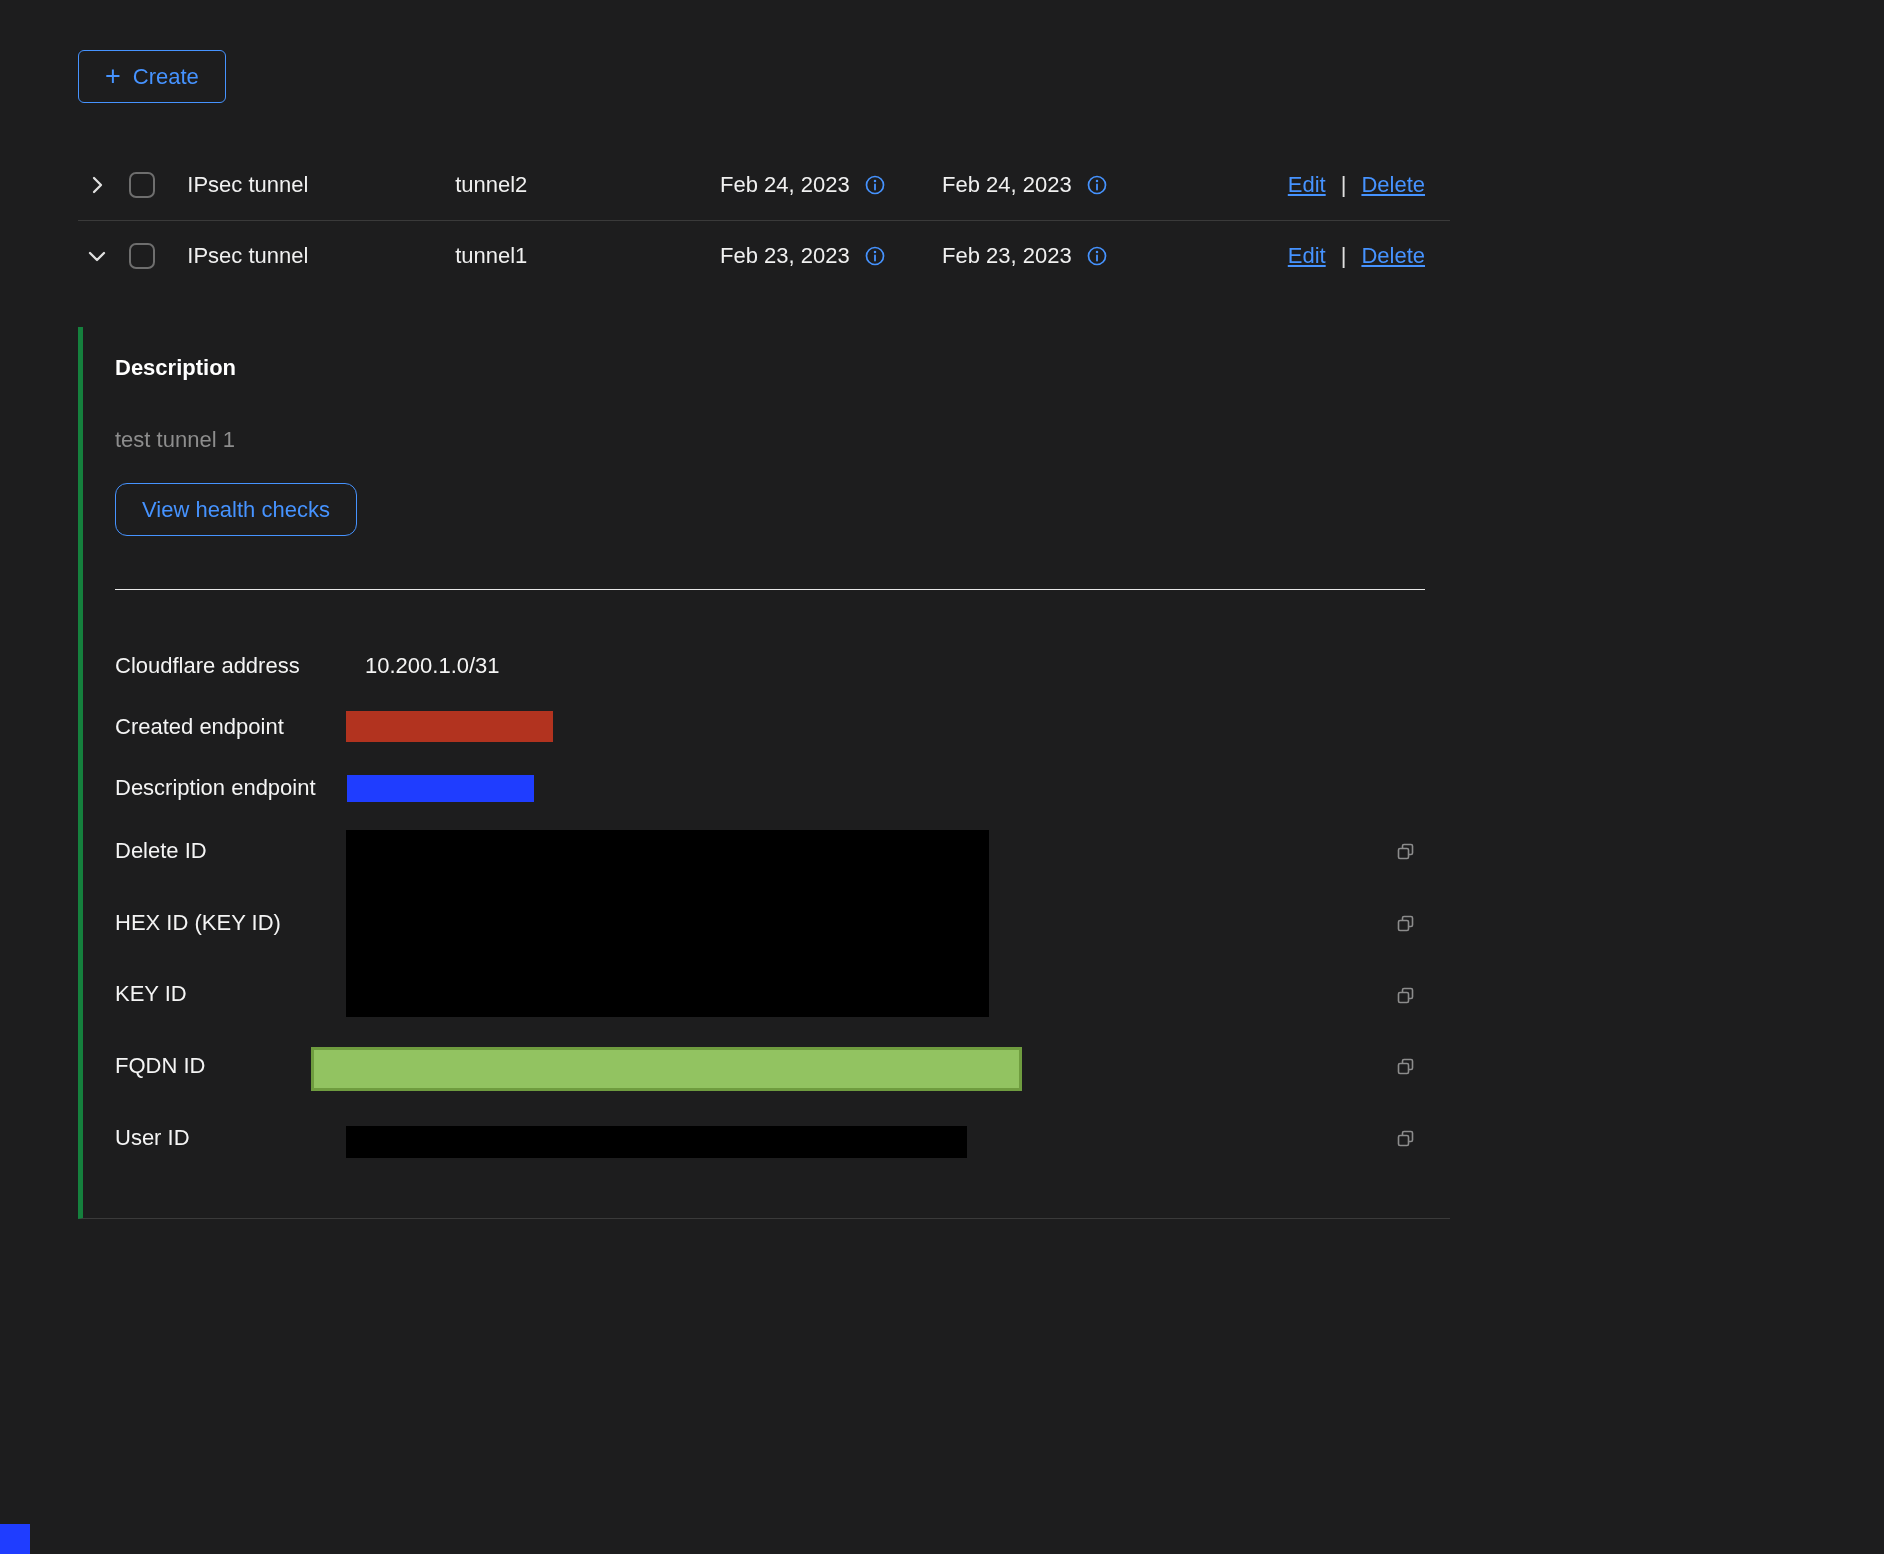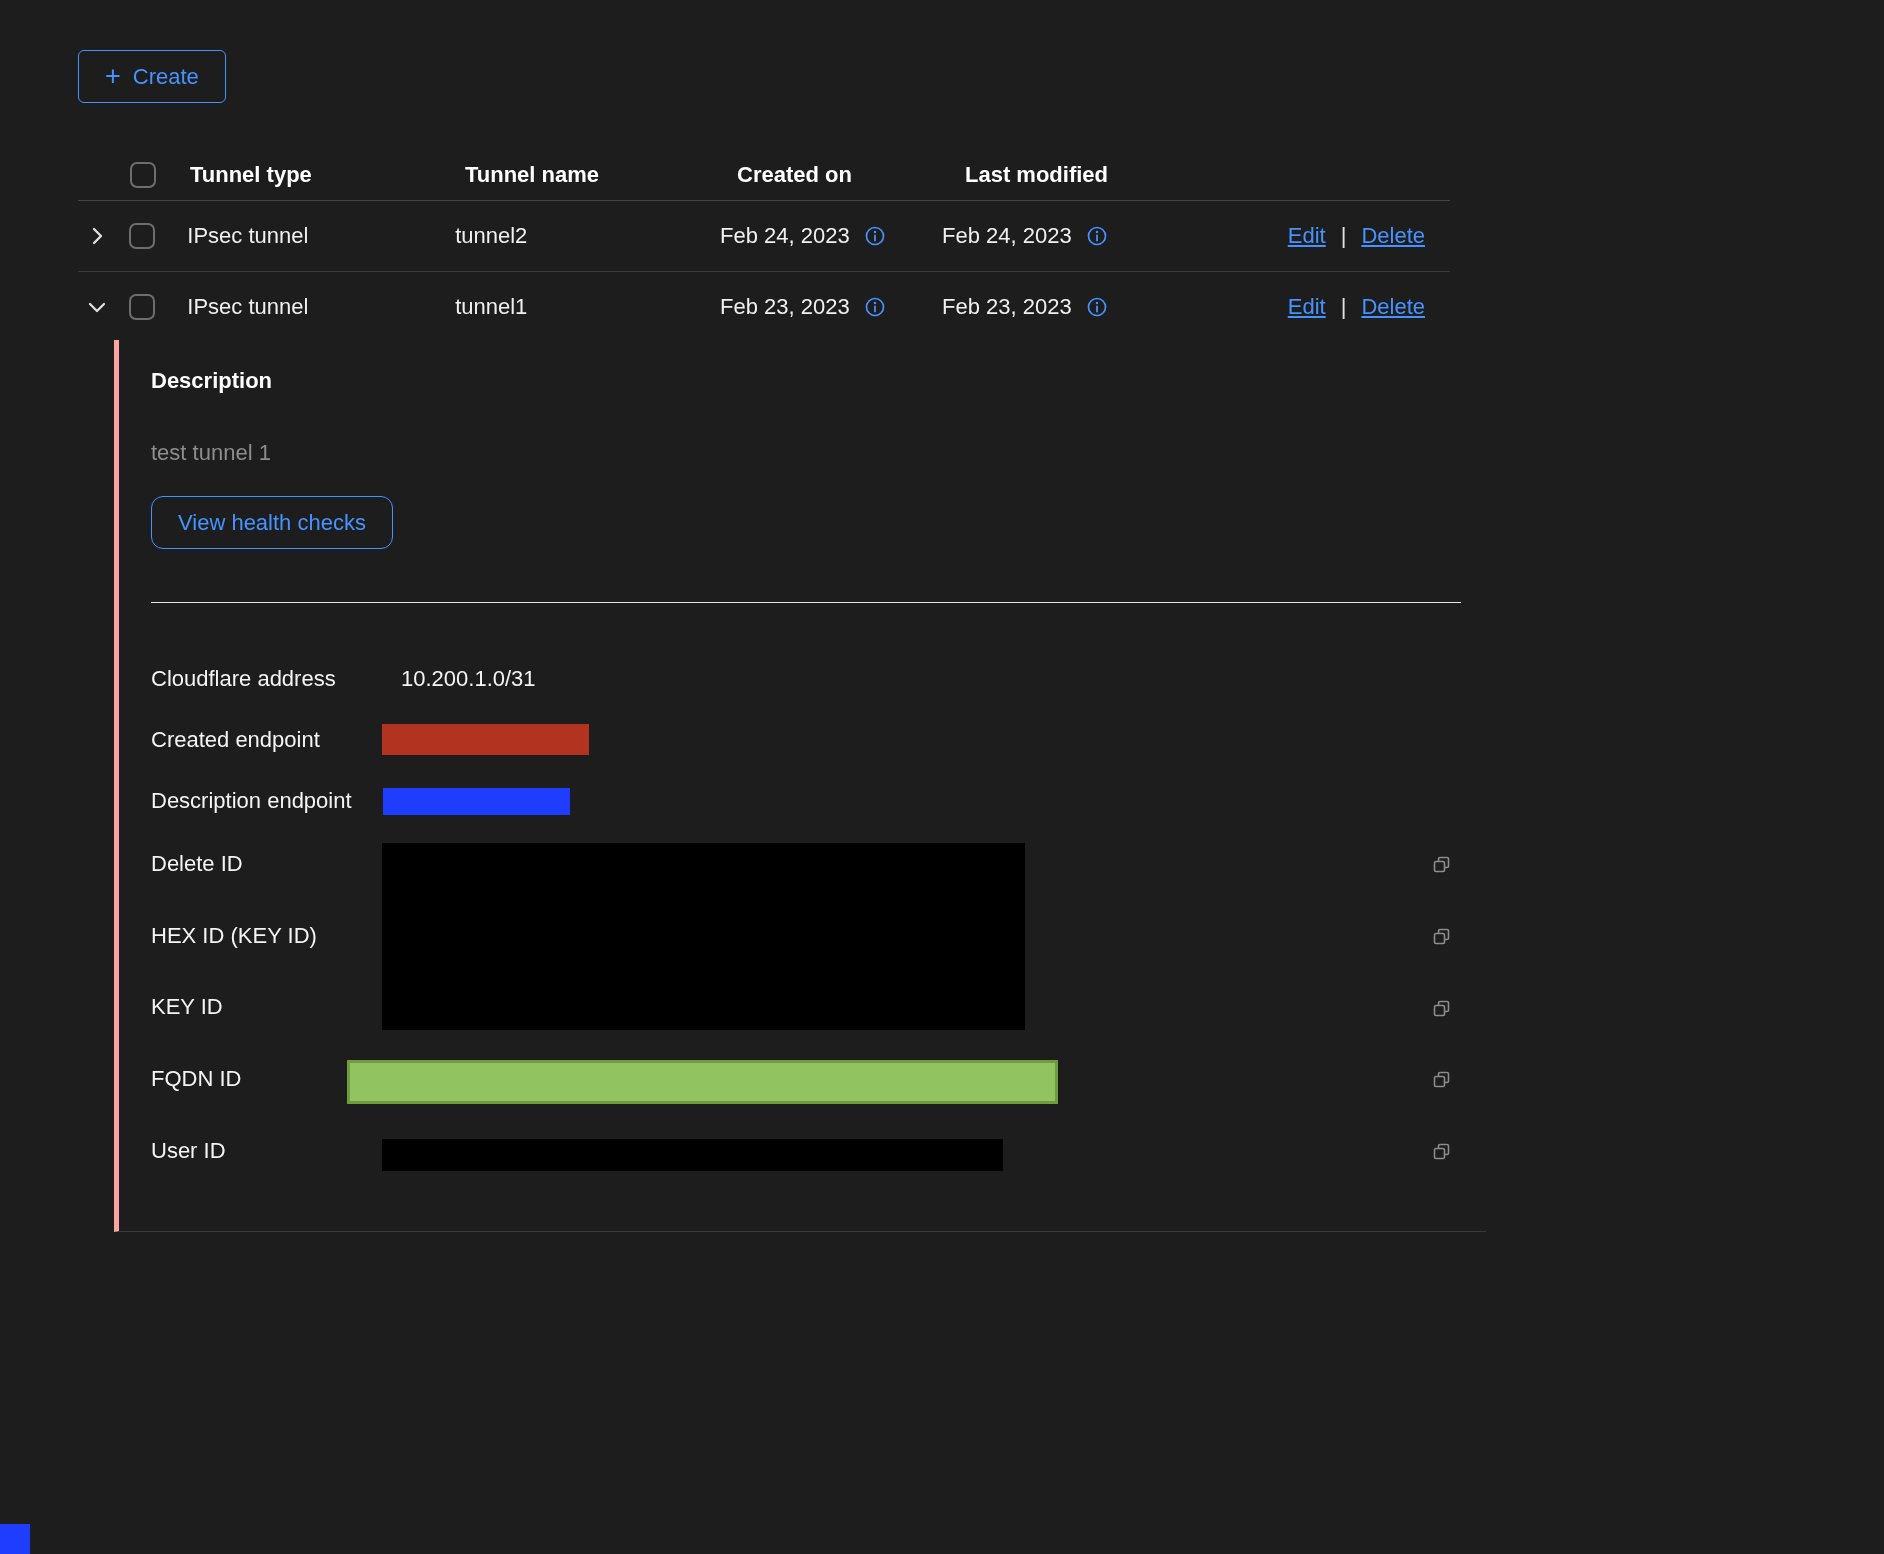--- a/index.html
+++ b/index.html
@@ -38,22 +38,22 @@
     width:26px;height:26px;box-sizing:border-box;display:inline-block;
     border:2px solid #6e6e6e;border-radius:7px;background:transparent;cursor:pointer;
   }
   .chev{display:flex;align-items:center;justify-content:center;cursor:pointer;}
   .link{color:#4693ff;text-decoration:underline;cursor:pointer;}
   .pipe{color:#e0e0e0;margin:0 15px;}
   .info{display:inline-flex;cursor:pointer;}
 
   
   .detail{
-    position:absolute;left:78px;top:340px;width:1372px;height:892px;
-    box-sizing:border-box;border-left:5px solid #fca5a5;border-bottom:1px solid #3a3a3a;margin-left:36px;
+    position:absolute;left:78px;top:327px;width:1372px;height:892px;
+    box-sizing:border-box;border-left:5px solid #15803d;border-bottom:1px solid #3a3a3a;
   }
   .desc-label{position:absolute;left:32px;top:28px;font-size:22px;font-weight:700;color:#ffffff;}
   .desc-value{position:absolute;left:32px;top:100px;font-size:22px;color:#8d8d8d;}
   .health-btn{
     position:absolute;left:32px;top:156px;height:53px;padding:0 26px;
     background:transparent;border:1px solid #4693ff;border-radius:12px;
     color:#4693ff;font-size:22px;font-family:inherit;cursor:pointer;
   }
   .divider{position:absolute;left:32px;top:262px;width:1310px;height:1px;background:#e8e8e8;}
 
@@ -76,31 +76,20 @@
 
 <div class="page">
 
   <button class="create-btn">
     <span class="plus-glyph">+</span>
     <span>Create</span>
   </button>
 
   <div class="table">
 
-    <div class="trow thead">
-      <div class="col-expand"></div>
-      <div class="col-check">
-        <span class="checkbox"></span>
-      </div>
-      <div class="col-type">Tunnel type</div>
-      <div class="col-name">Tunnel name</div>
-      <div class="col-created">Created on</div>
-      <div class="col-modified">Last modified</div>
-      <div class="col-actions"></div>
-    </div>
 
     <div class="trow brow collapsed">
       <div class="col-expand">
         <span class="chev">
           <svg width="22" height="22" viewBox="0 0 22 22" fill="none">
             <polyline points="8,4 15,11 8,18" stroke="#e0e0e0" stroke-width="2.3" stroke-linecap="round" stroke-linejoin="round"></polyline>
           </svg>
         </span>
       </div>
       <div class="col-check">

